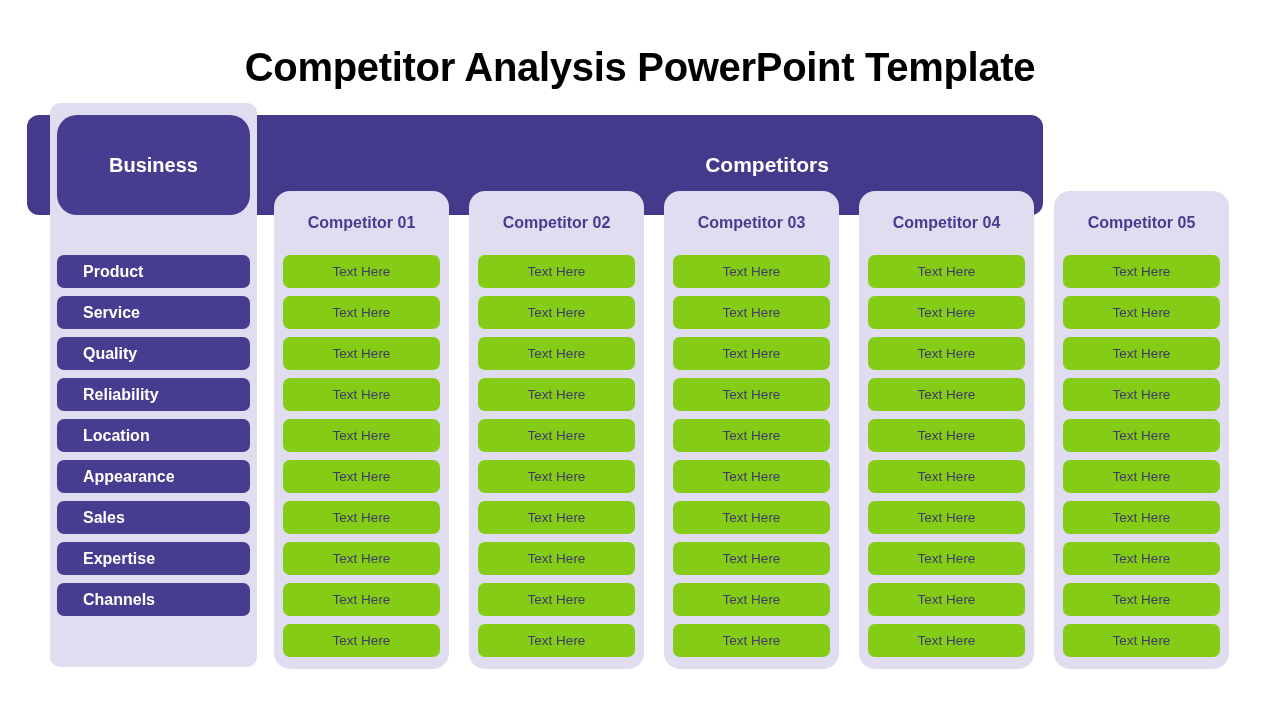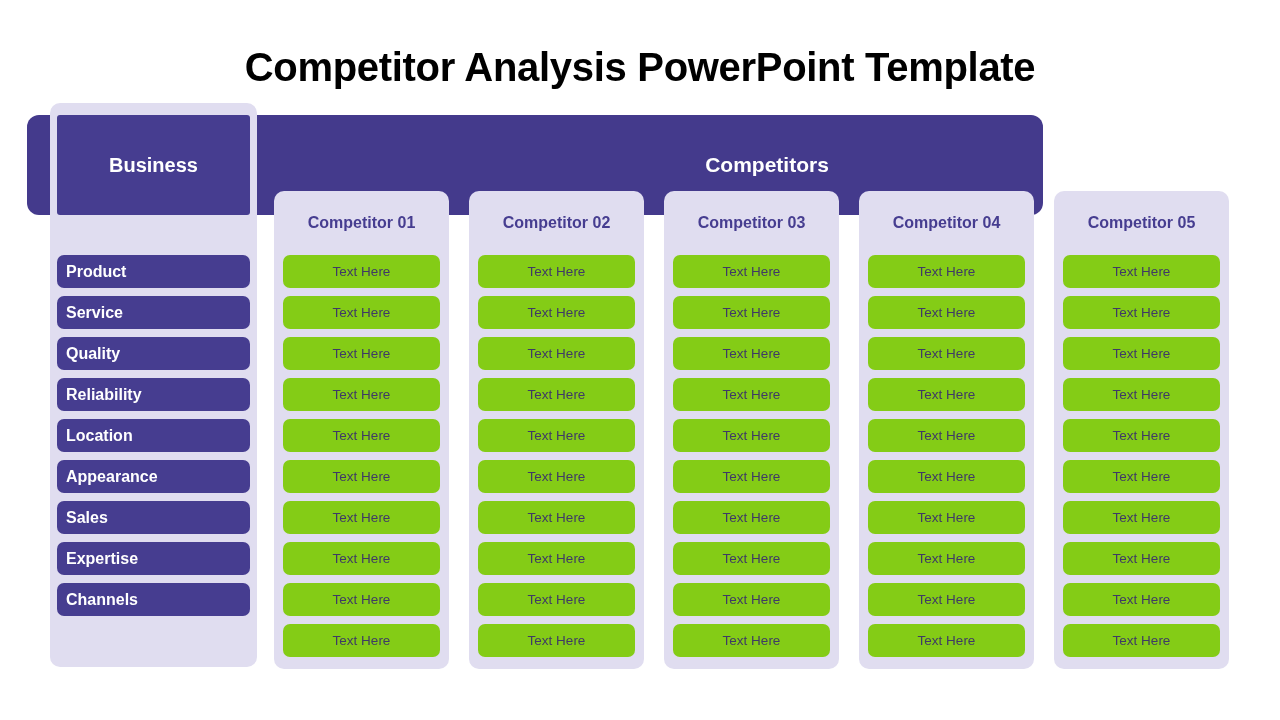--- a/index.html
+++ b/index.html
@@ -64,21 +64,21 @@
     border-radius: 10px;
     z-index: 2;
   }
   #business-header {
     position: absolute;
     left: 57px;
     top: 115px;
     width: 193px;
     height: 100px;
     background: #463d90;
-    border-radius: 3px;
+    border-radius: 20px;
     z-index: 3;
     line-height: 100px;
     text-align: center;
     color: #ffffff;
     font-size: 20px;
     font-weight: bold;
   }
   #criteria-list {
     position: absolute;
     left: 57px;
@@ -88,39 +88,39 @@
   }
   .criteria-row {
     height: 33px;
     margin-bottom: 8px;
     background: #463d90;
     border-radius: 7px;
     color: #ffffff;
     font-size: 16px;
     font-weight: bold;
     line-height: 33px;
-    padding-left: 9px;
+    padding-left: 26px;
     box-sizing: border-box;
     white-space: nowrap;
     overflow: hidden;
   }
 
   
   #competitor-columns {
     position: absolute;
     left: 274px;
     top: 191px;
     z-index: 3;
     display: flex;
     gap: 20px;
   }
   .competitor-column {
     width: 175px;
     background: #e0ddf0;
-    border-radius: 10px;
+    border-radius: 16px;
     padding: 0 9px 12px 9px;
     box-sizing: border-box;
   }
   .competitor-header {
     height: 64px;
     line-height: 64px;
     text-align: center;
     color: #463d90;
     font-size: 16px;
     font-weight: bold;

